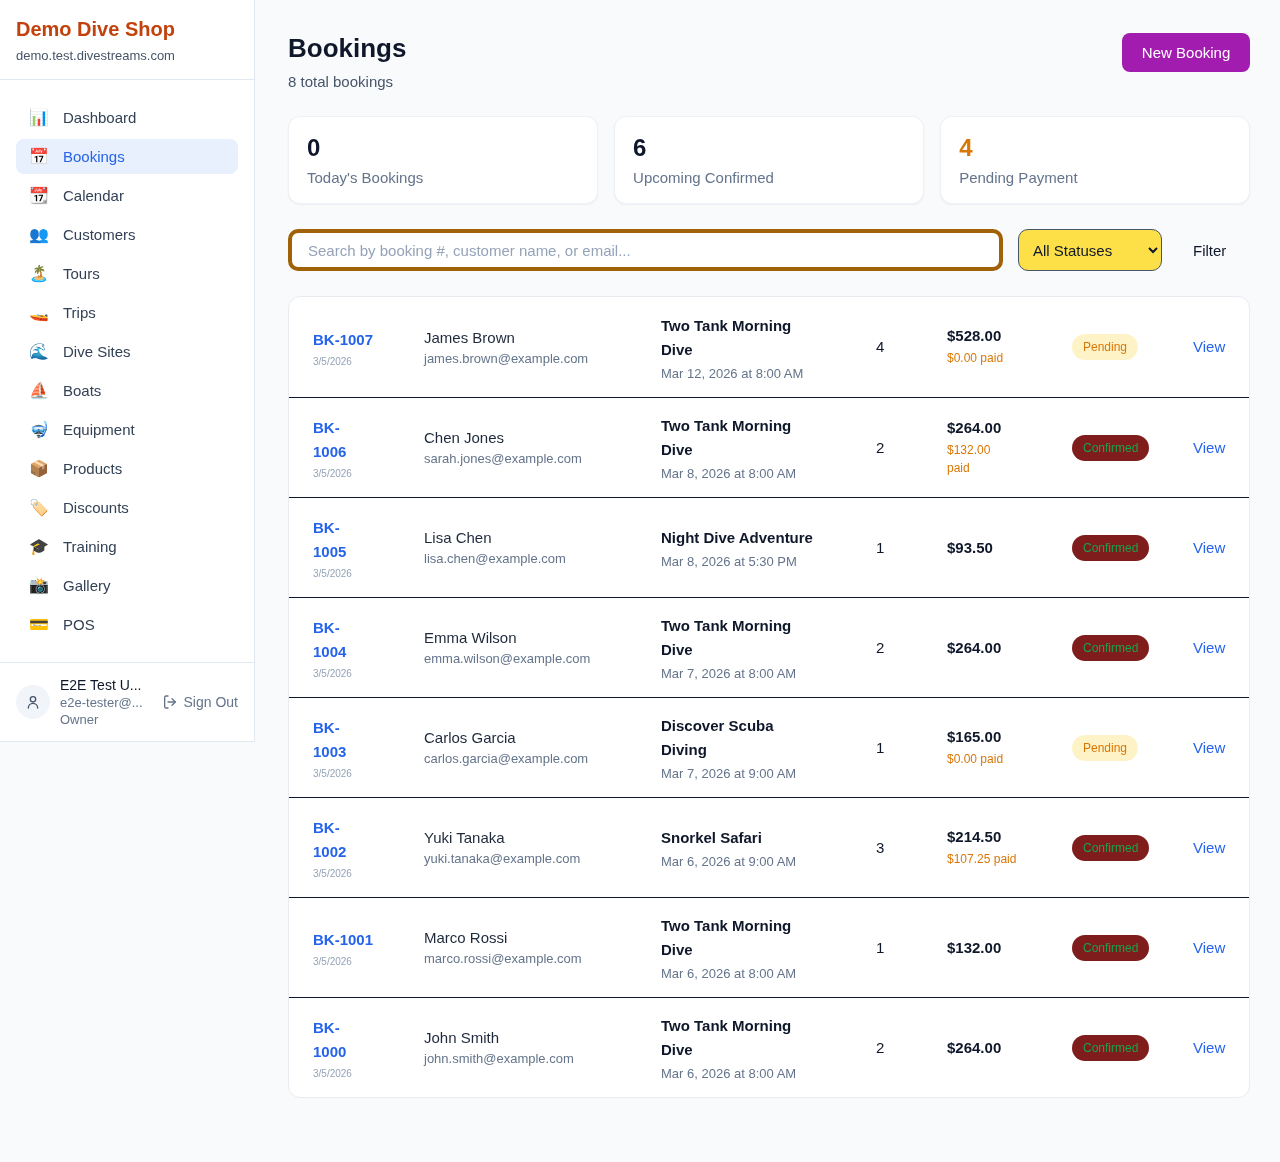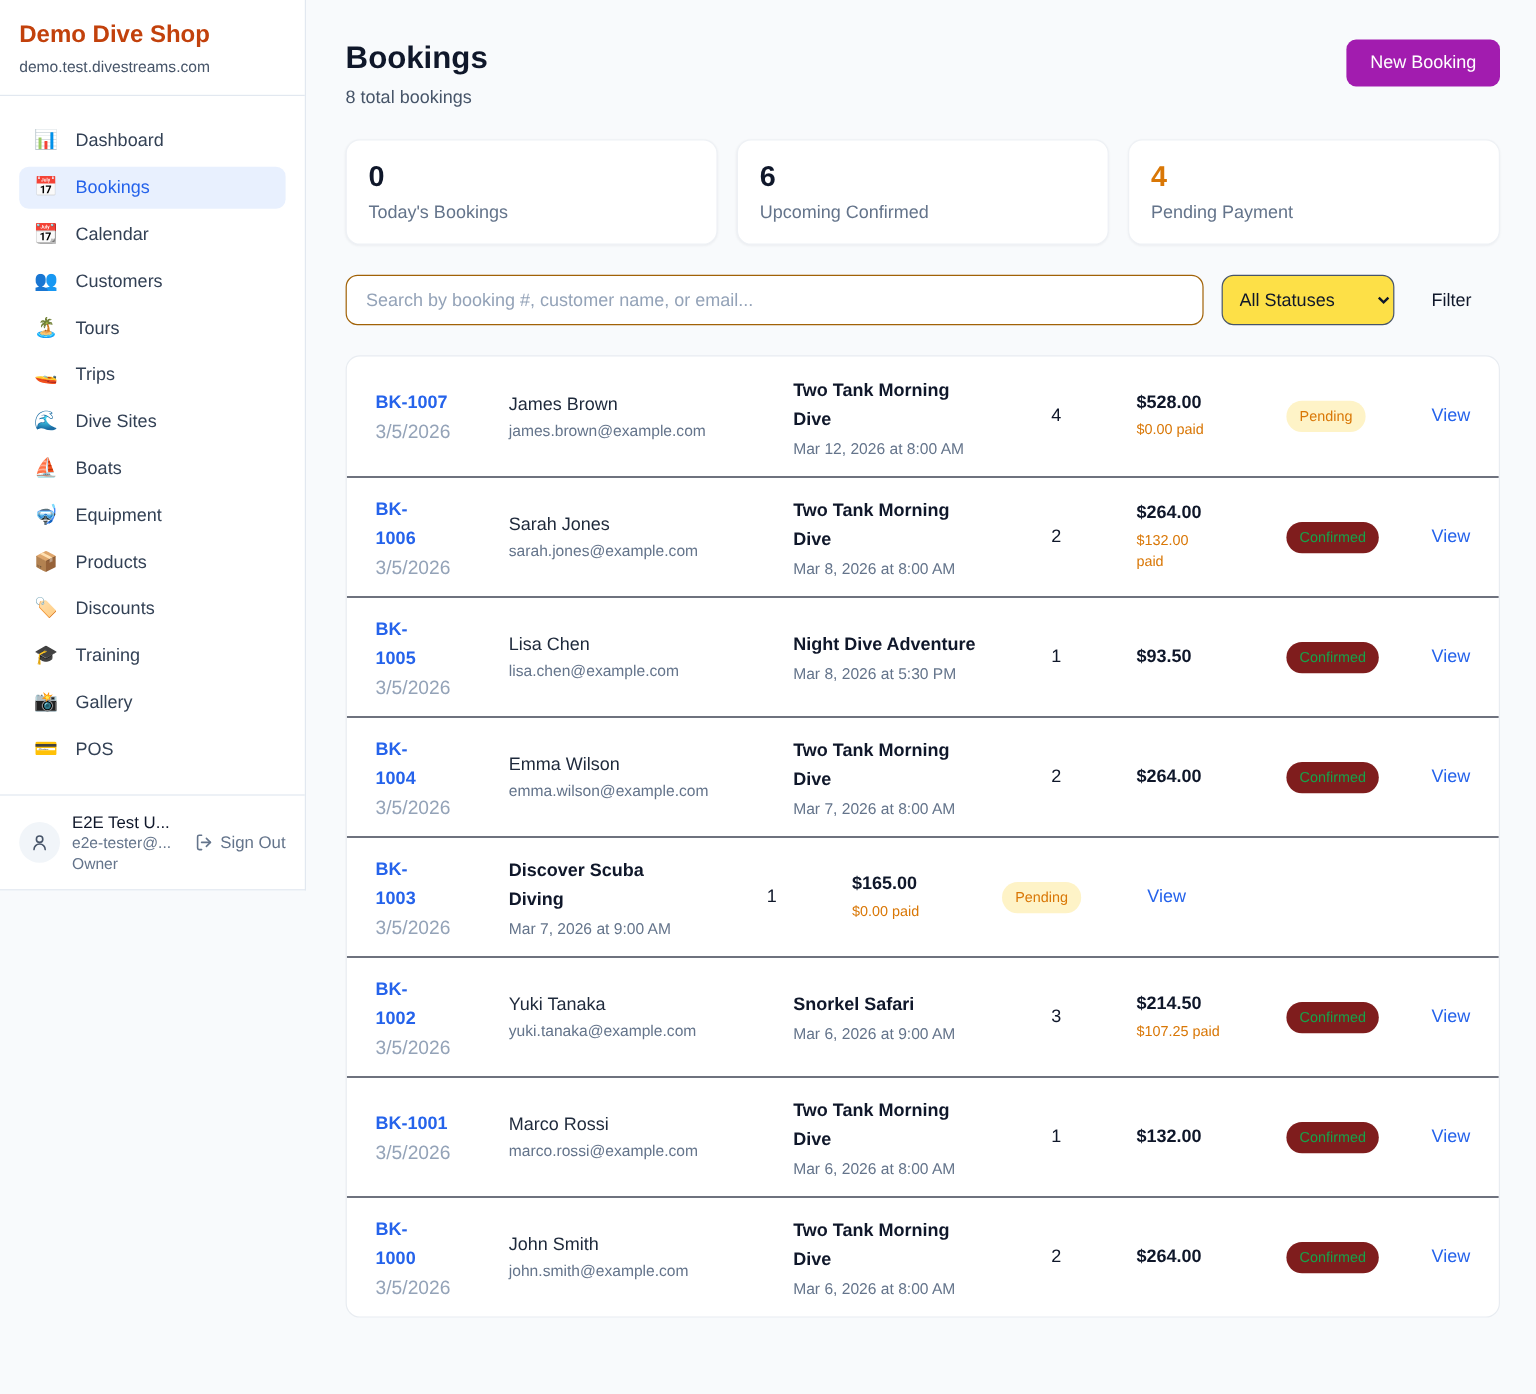--- a/index.html
+++ b/index.html
@@ -55,21 +55,21 @@
   .stat-card {
     flex: 1; background: #fff; border: 1px solid #eef1f5; border-radius: 12px;
     padding: 17px 18px; box-shadow: 0 1px 2px rgba(15,23,42,.05);
   }
   .stat-value { font-size: 24px; font-weight: 700; color: #0f172a; }
   .stat-value.accent { color: #d97706; }
   .stat-label { font-size: 15px; color: #64748b; margin-top: 7px; }
 
   .filter-bar { display: flex; align-items: center; margin-top: 25px; }
   .search-input {
-    width: 715px; height: 42px; border: 1px solid #a16207; border-radius: 10px;
+    width: 715px; height: 42px; border: 4px solid #a16207; border-radius: 10px;
     padding: 0 16px; font-size: 15px; color: #0f172a; background: #fff;
     font-family: "Liberation Sans", sans-serif; margin-right: 15px;
   }
   .search-input::placeholder { color: #94a3b8; }
   .status-select {
     width: 144px; height: 42px; border: 1px solid #475569; border-radius: 10px;
     font-size: 15px; color: #0f172a; background: #fde047; padding: 0 10px;
     font-family: "Liberation Sans", sans-serif; margin-right: 31px;
   }
   .filter-btn { font-size: 15px; color: #0f172a; background: none; border: none; cursor: pointer; font-family: "Liberation Sans", sans-serif; }
@@ -88,21 +88,21 @@
   .t-row + .t-row { border-top: 1px solid #0f172a; }
   .col-booking { width: 111px; flex: none; }
   .col-customer { width: 237px; flex: none; padding-right: 12px; }
   .col-trip { width: 215px; flex: none; padding-right: 12px; }
   .col-pax { width: 71px; flex: none; }
   .col-total { width: 125px; flex: none; }
   .col-status { width: 121px; flex: none; }
   .col-view { flex: 1; }
 
   .bk-number { color: #2563eb; font-weight: 700; font-size: 15px; white-space: pre-line; line-height: 1.6; cursor: pointer; }
-  .bk-date { color: #94a3b8; font-size: 16px; margin-top: 4px; }
+  .bk-date { color: #94a3b8; font-size: 10px; margin-top: 4px; }
   .c-name { font-size: 15px; color: #1e293b; }
   .c-email { font-size: 13px; color: #64748b; margin-top: 5px; }
   .trip-title { font-size: 15px; font-weight: 700; color: #0f172a; white-space: pre-line; line-height: 1.6; }
   .trip-date { font-size: 13px; color: #64748b; margin-top: 4px; }
   .pax-val { font-size: 15px; color: #0f172a; }
   .total-amt { font-size: 15px; font-weight: 700; color: #0f172a; }
   .total-paid { font-size: 12px; color: #d97706; margin-top: 5px; white-space: pre-line; line-height: 1.5; }
   .badge {
     display: inline-block; font-size: 12px; padding: 6px 11px; border-radius: 999px;
   }
@@ -285,21 +285,21 @@
           </div>
         </div>
 
         <div class="t-row">
           <div class="col-booking">
             <div class="bk-number">BK-
 1006</div>
             <div class="bk-date">3/5/2026</div>
           </div>
           <div class="col-customer">
-            <div class="c-name">Sarah Jones</div>
+            <div class="c-name">Chen Jones</div>
             <div class="c-email">sarah.jones@example.com</div>
           </div>
           <div class="col-trip">
             <div class="trip-title">Two Tank Morning
 Dive</div>
             <div class="trip-date">Mar 8, 2026 at 8:00 AM</div>
           </div>
           <div class="col-pax">
             <span class="pax-val">2</span>
           </div>
@@ -374,20 +374,24 @@
             <span class="view-link">View</span>
           </div>
         </div>
 
         <div class="t-row">
           <div class="col-booking">
             <div class="bk-number">BK-
 1003</div>
             <div class="bk-date">3/5/2026</div>
           </div>
+          <div class="col-customer">
+            <div class="c-name">Carlos Garcia</div>
+            <div class="c-email">carlos.garcia@example.com</div>
+          </div>
           <div class="col-trip">
             <div class="trip-title">Discover Scuba
 Diving</div>
             <div class="trip-date">Mar 7, 2026 at 9:00 AM</div>
           </div>
           <div class="col-pax">
             <span class="pax-val">1</span>
           </div>
           <div class="col-total">
             <div class="total-amt">$165.00</div>

